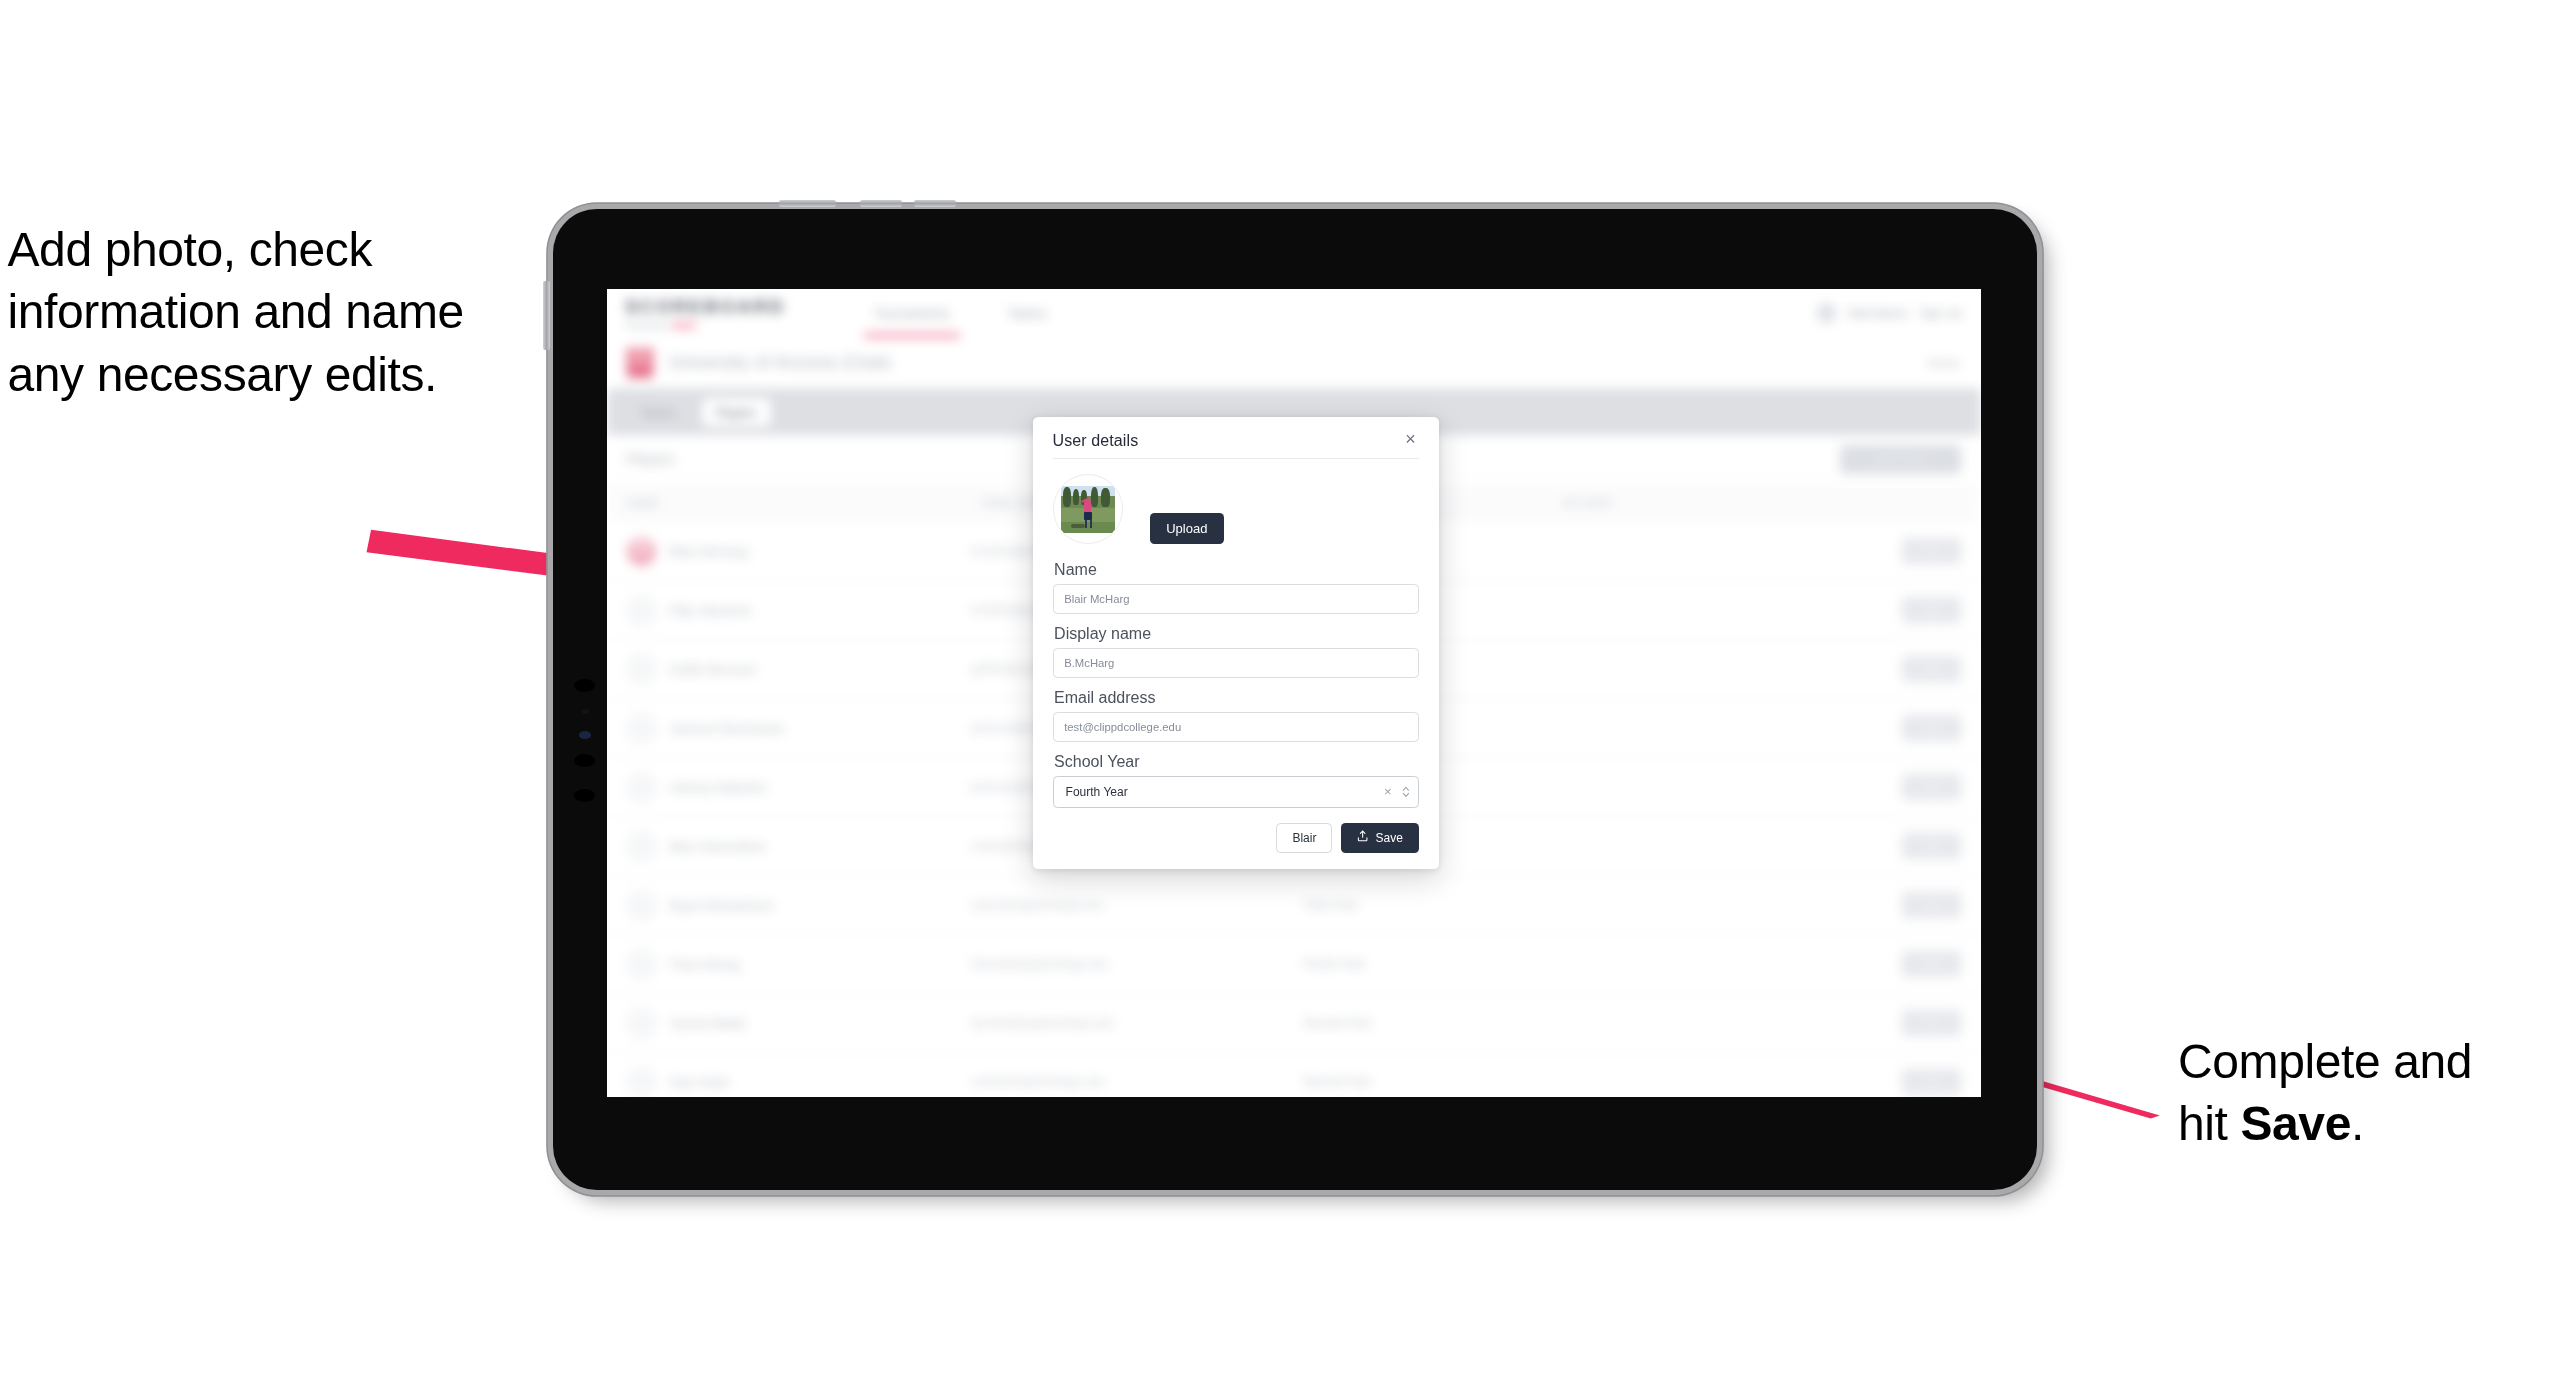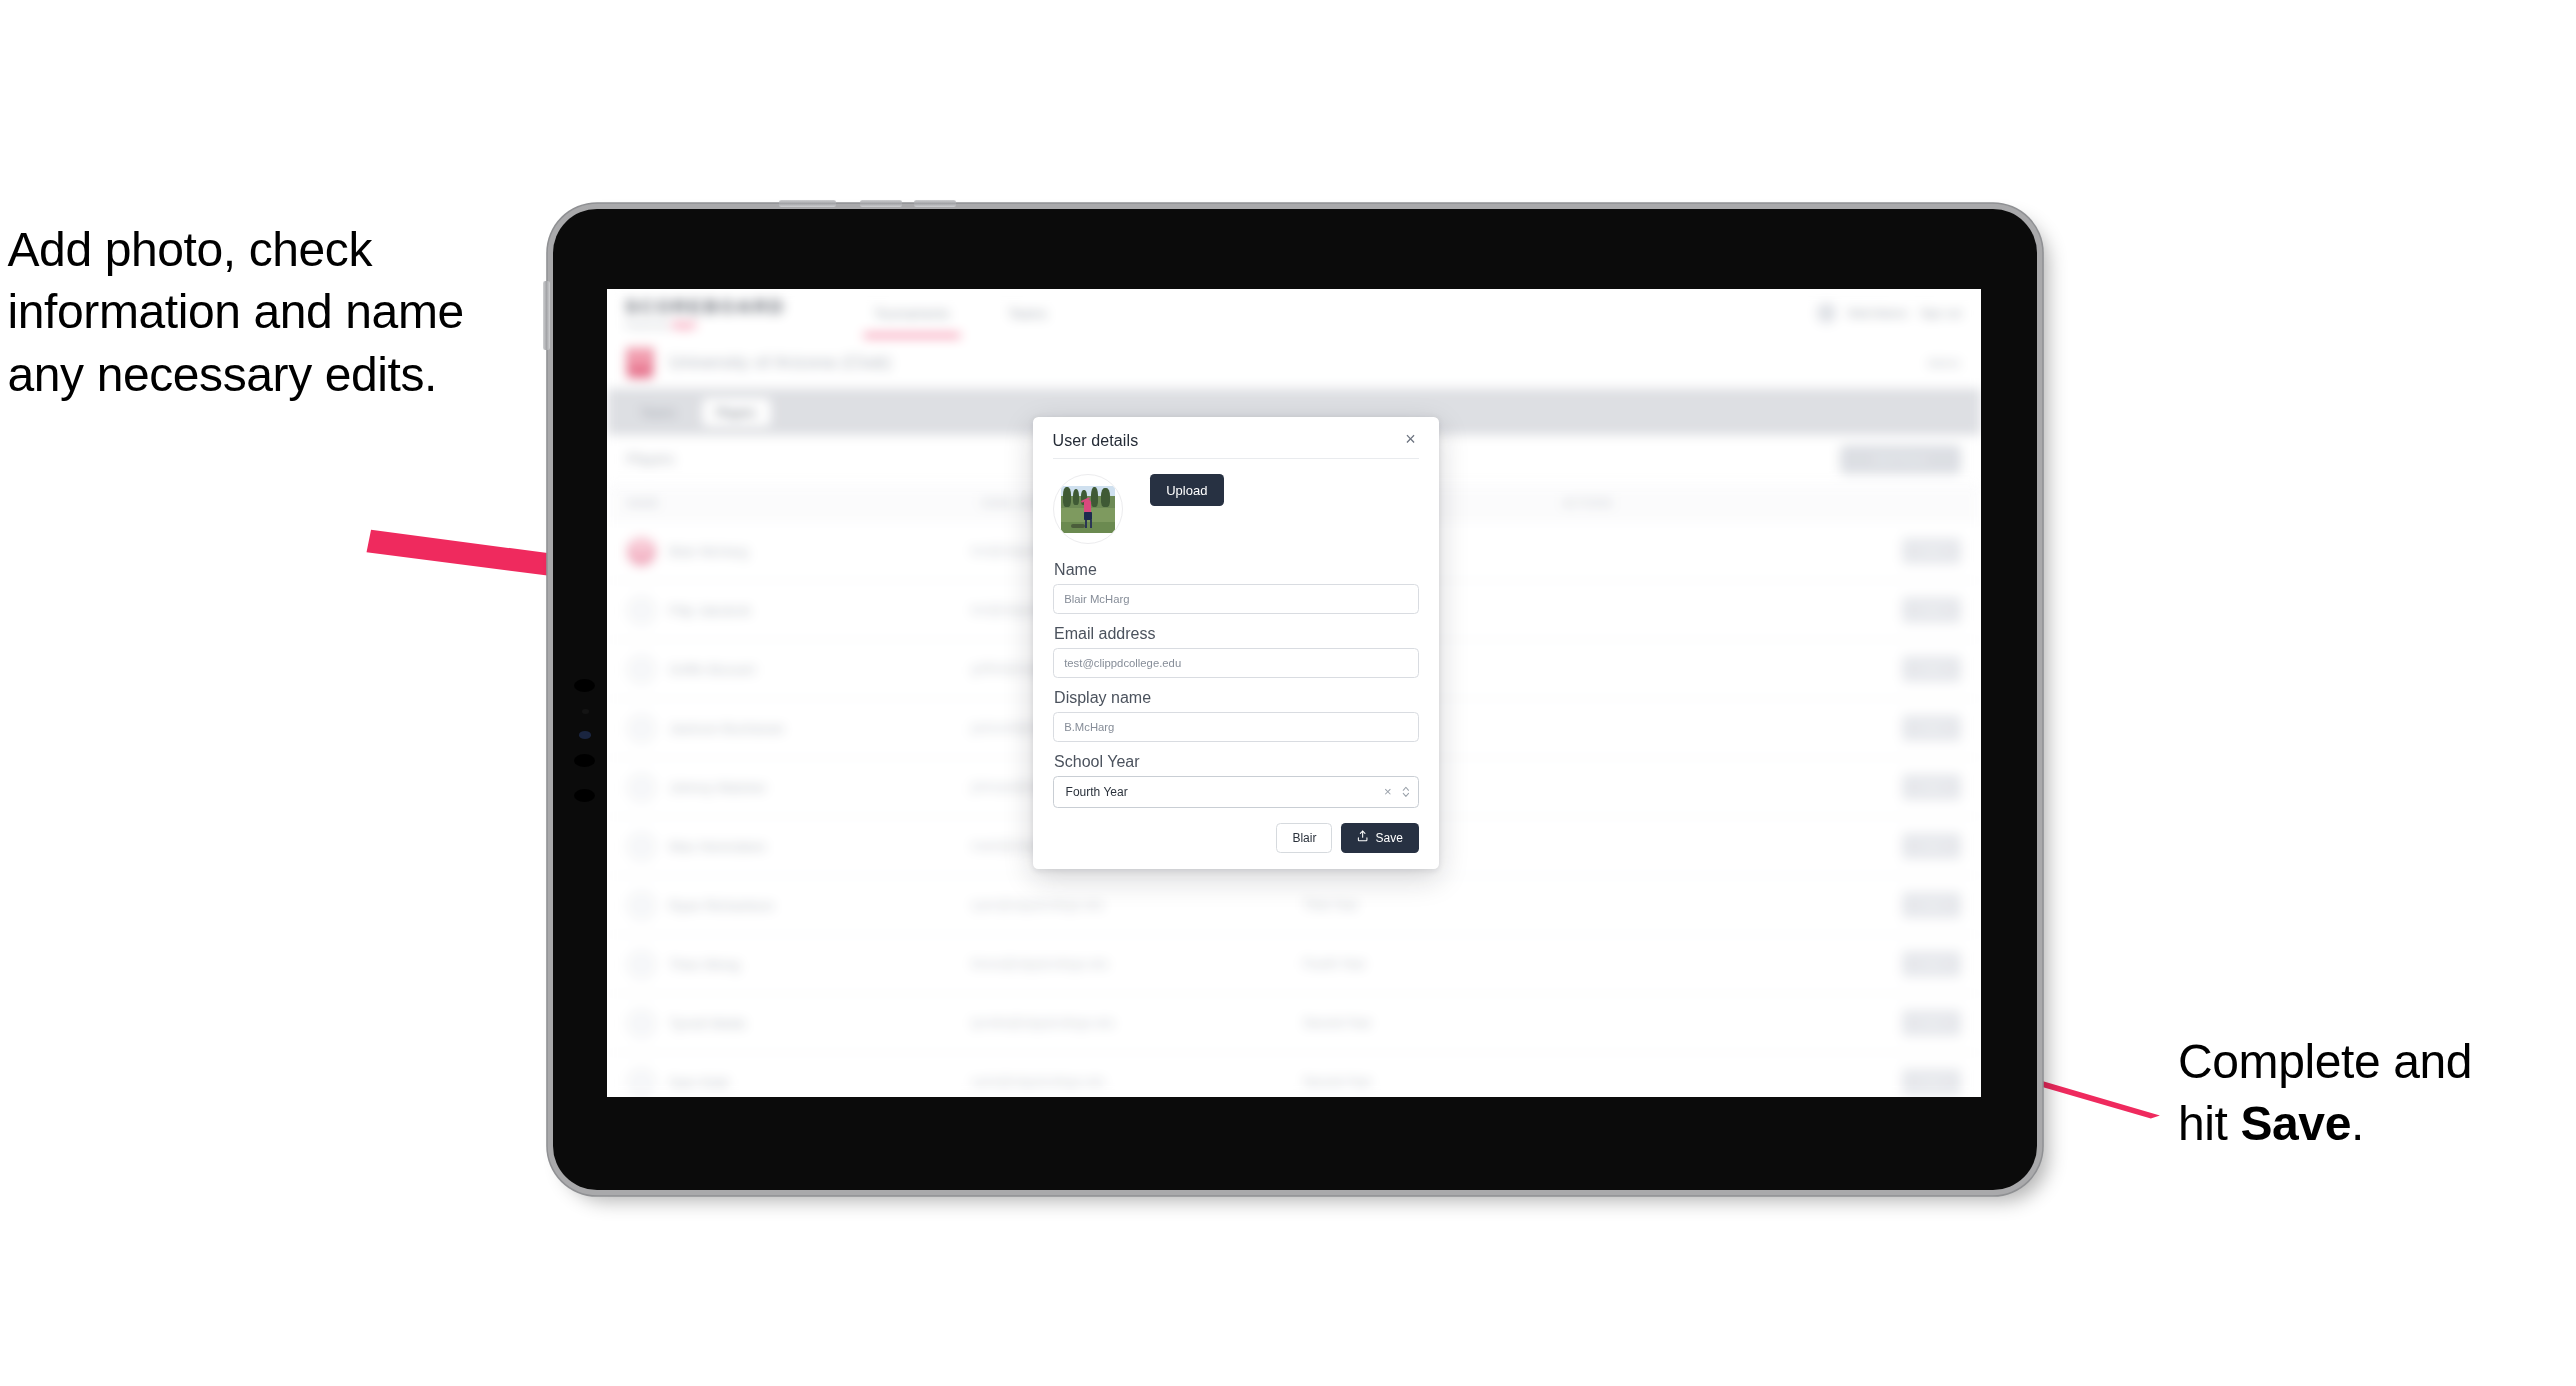--- a/index.html
+++ b/index.html
@@ -202,21 +202,21 @@
   .modal-titlebar{
     display:flex; align-items:flex-start; justify-content:space-between;
     border-bottom:0.8px solid #e9ebee; padding-bottom:8.3px;
   }
   .modal-title{ font-size:16px; font-weight:400; color:#242b36; letter-spacing:0.1px;}
   .modal-close{
     width:18px;height:18px; display:flex;align-items:center;justify-content:center;
     color:#6d7480; font-size:18px; line-height:1; cursor:pointer; margin-top:-2.3px;
   }
 
-  .avatar-row{ display:flex; align-items:flex-start; margin: 15px 0 16.6px 0; }
+  .avatar-row{ display:flex; align-items:flex-end; margin: 15px 0 16.6px 0; }
   .avatar-circle{
     width:68px; height:68px; border-radius:50%;
     border:1.1px solid #ececee; background:#ffffff;
     display:flex; align-items:center; justify-content:center; overflow:hidden;
     flex: 0 0 auto;
   }
   .golf-photo{
     width:54px; height:47px; position:relative; overflow:hidden; border-radius:1.5px;
     background:linear-gradient(180deg,#cfe0ef 0 22%, #6d8a55 22% 46%, #7e9a5f 46% 76%, #6b8a50 76% 100%);
   }
@@ -454,27 +454,27 @@
         </div>
         <button class="upload-btn">Upload</button>
       </div>
 
       <div class="field-group">
         <div class="field-label">Name</div>
         <input class="field-input" type="text" value="Blair McHarg" style="">
       </div>
 
       <div class="field-group">
+        <div class="field-label">Display name</div>
+        <input class="field-input" type="text" value="B.McHarg" style="">
+      </div>
+
+      <div class="field-group">
         <div class="field-label">Email address</div>
         <input class="field-input" type="text" value="test@clippdcollege.edu" style="">
-      </div>
-
-      <div class="field-group">
-        <div class="field-label">Display name</div>
-        <input class="field-input" type="text" value="B.McHarg" style="">
       </div>
 
       <div class="field-group">
         <div class="field-label">School Year</div>
         <div class="select-wrap">
           <div class="select-box">Fourth Year</div>
           <div class="select-icons">
             <span class="sel-x">×</span>
             <span class="sel-chev">
               <svg width="9.8" height="13.6" viewBox="0 0 13 18" fill="none" aria-hidden="true">

